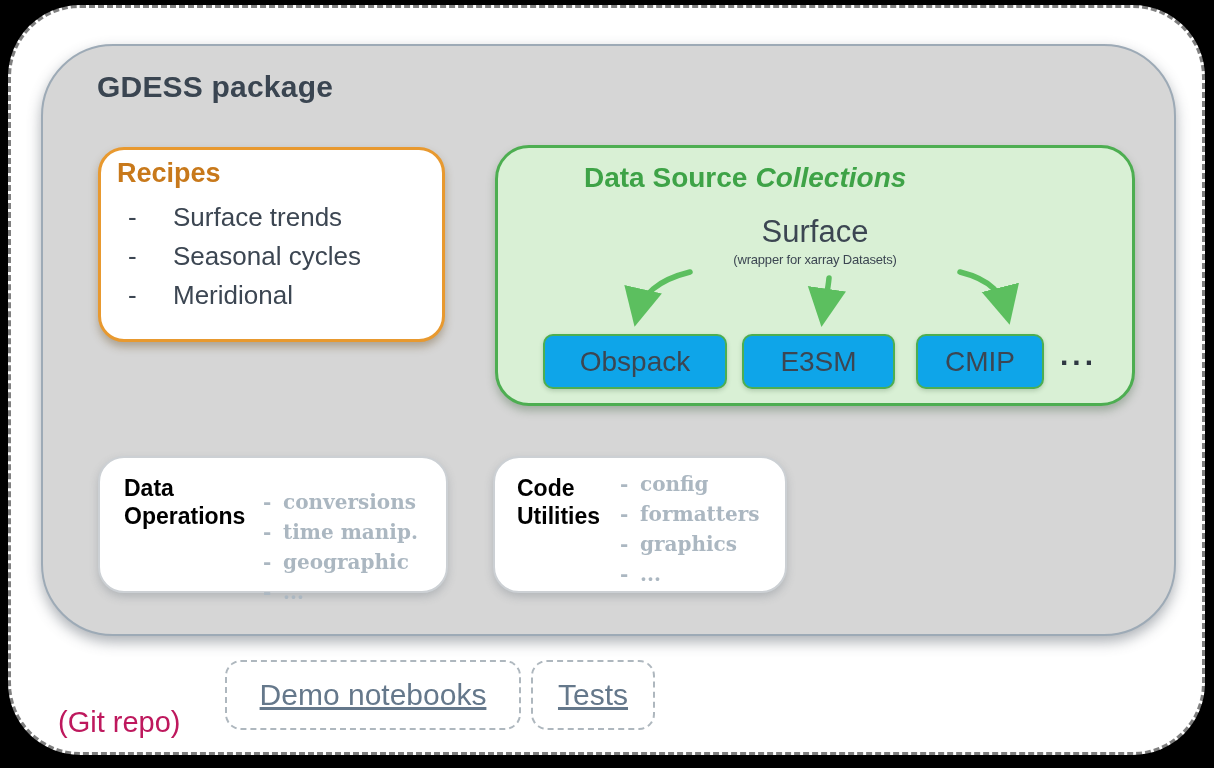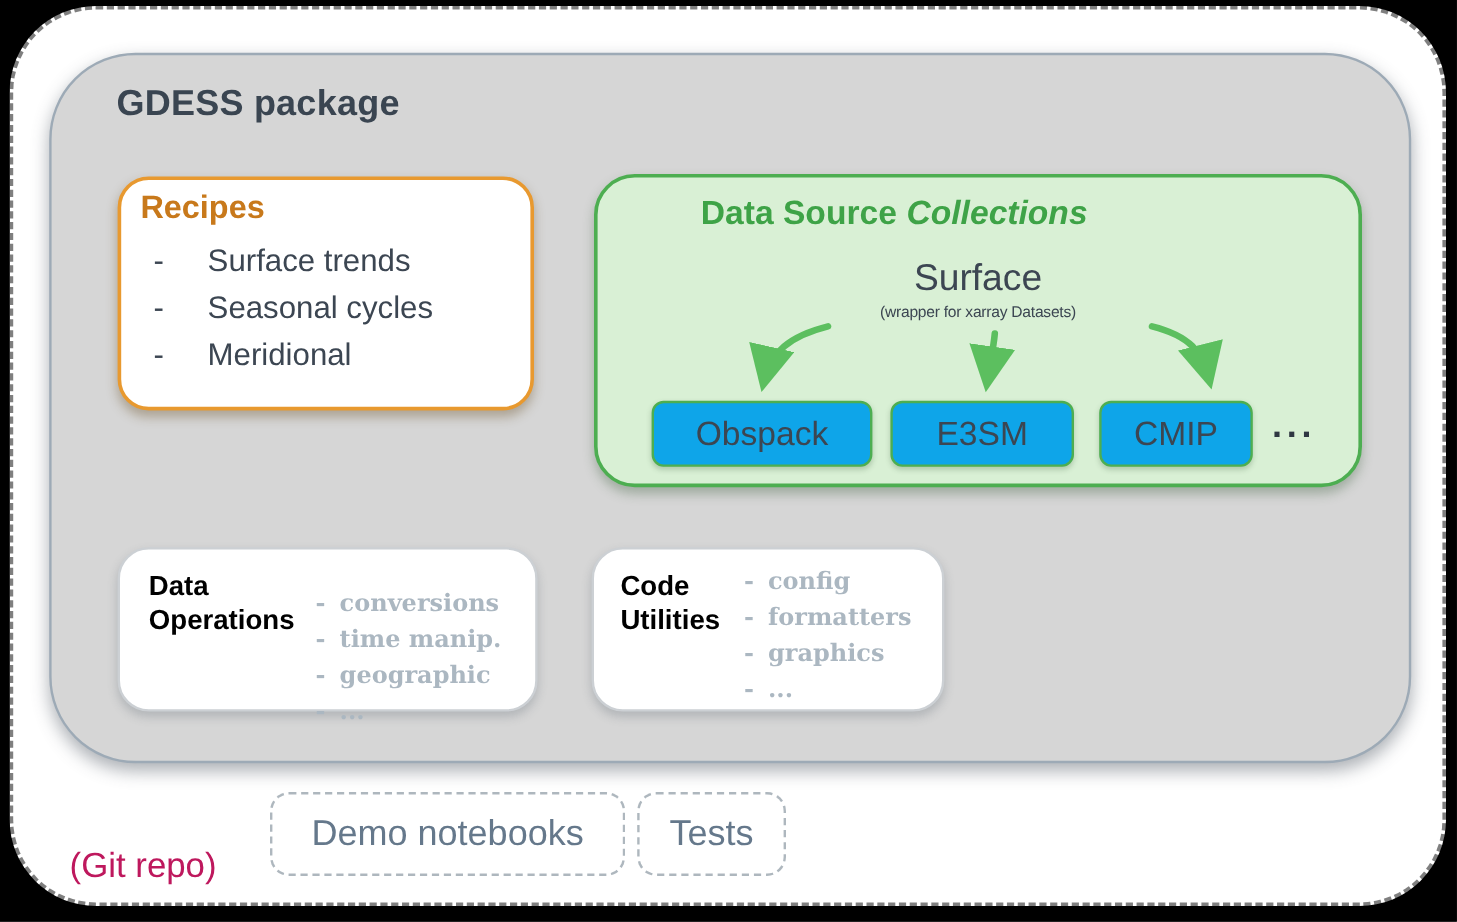--- a/index.html
+++ b/index.html
@@ -97,22 +97,22 @@
   .git-label {
     position: absolute; left: 47px; top: 671px;
     font-size: 29px; color: #be185d; margin-top: 27px;
   }
   .dash-box {
     position: absolute; top: 652px; height: 70px;
     border: 2px dashed #aeb7be; border-radius: 16px;
     display: flex; align-items: center; justify-content: center;
     font-size: 30px; color: #65788b; background: #ffffff;
   }
-  .box-demo  { left: 214px; width: 296px; }
-  .box-tests { left: 520px; width: 124px; }
+  .box-demo  { left: 214px; width: 296px; text-decoration: underline; }
+  .box-tests { left: 520px; width: 124px; text-decoration: underline; }
 </style>
 </head>
 <body>
 
 <div class="stage">
   <div class="sheet">
 
     <div class="pkg">
       <div class="pkg-title">GDESS package</div>
 

